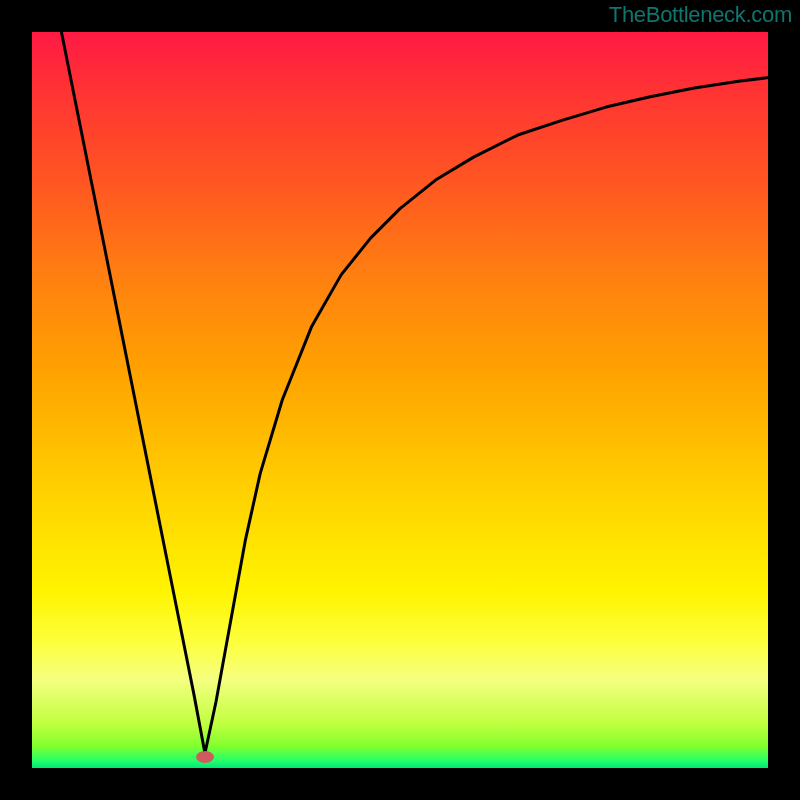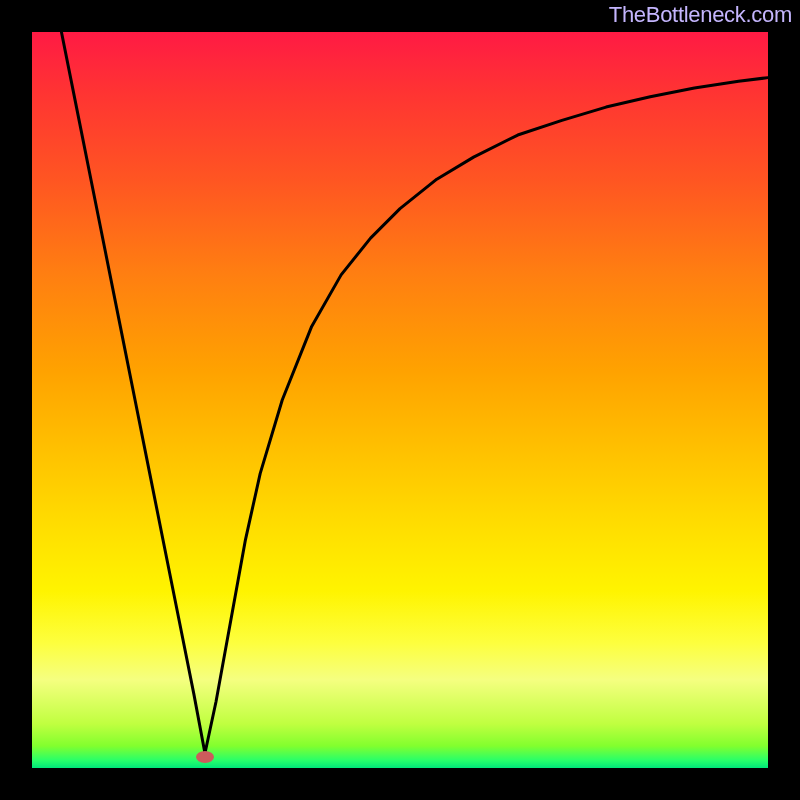--- a/index.html
+++ b/index.html
@@ -40,21 +40,21 @@
       #00e77a 100%
     );
   }
   .watermark {
     position: absolute;
     top: 2px;
     right: 8px;
     font-family: "Helvetica Neue", Arial, sans-serif;
     font-size: 22px;
     font-weight: 400;
-    color: #c4b5fd;
+    color: #0f766e;
     letter-spacing: -0.3px;
   }
   svg.curve {
     position: absolute;
     left: 32px;
     top: 32px;
     width: 736px;
     height: 736px;
     overflow: visible;
   }

